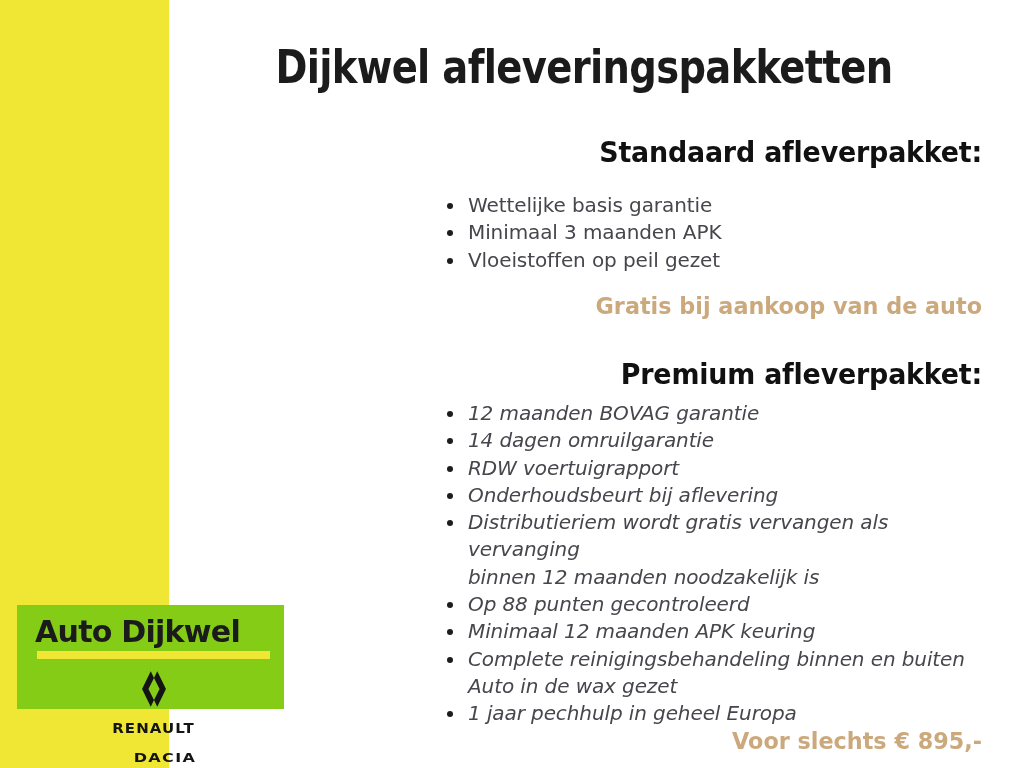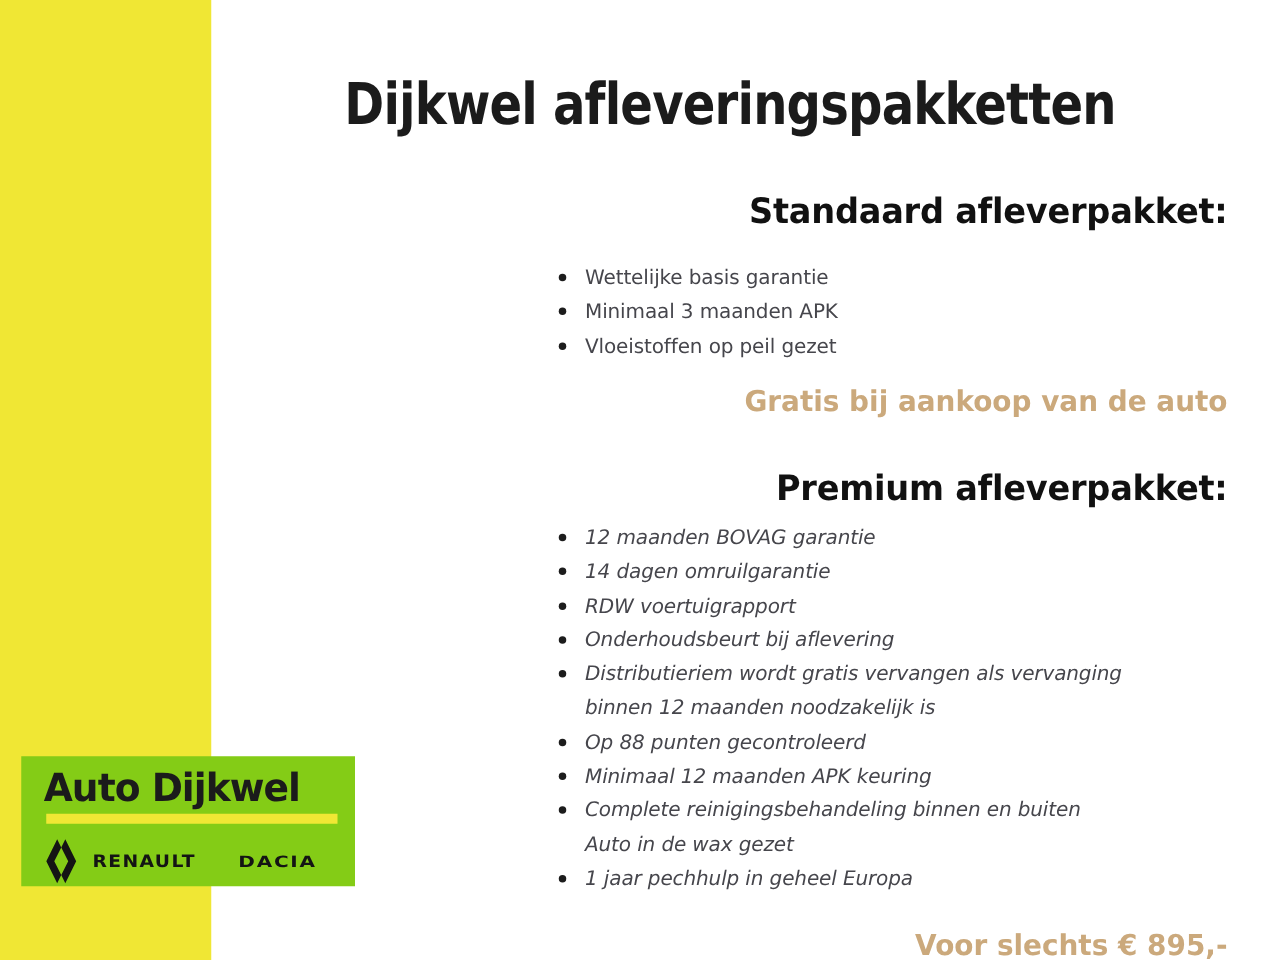--- a/index.html
+++ b/index.html
@@ -32,21 +32,21 @@
     top: 0;
     width: 169px;
     height: 768px;
     background: #f0e734;
   }
 
   
   #content {
     position: absolute;
     left: 186px;
-    top: 16px;
+    top: 0;
     width: 796px;   
     height: 660px;
   }
 
   #poster-title {
     position: absolute;
     left: 0;
     top: 43px;
     width: 796px;
     text-align: center;
@@ -104,21 +104,21 @@
     padding: 0;
     list-style: none;
     width: 541px;
   }
   #standard-list { top: 192px; }
   #premium-list  { top: 400px; font-style: italic; }
 
   .bullet-item {
     position: relative;
     padding-left: 27px;
-    font-size: 16px;
+    font-size: 20px;
     line-height: 27.3px;
     color: #46464c;
     font-family: "DejaVu Sans", sans-serif;
     font-weight: 400;
     letter-spacing: -0.1px;
   }
   .bullet-item::before {
     content: "";
     position: absolute;
     left: 6px;
@@ -159,20 +159,21 @@
     margin-left: 2px;
     width: 233px;
     height: 8px;
     background: #f0e734;
   }
   #logo-brands {
     margin-top: 11px;
     display: flex;
     align-items: center;
     gap: 11px;
+    flex-direction: column;
   }
   #renault-diamond {
     width: 28px;
     height: 38px;
     flex: 0 0 auto;
   }
   #renault-wordmark {
     font-size: 15px;
     font-weight: 700;
     color: #141414;

